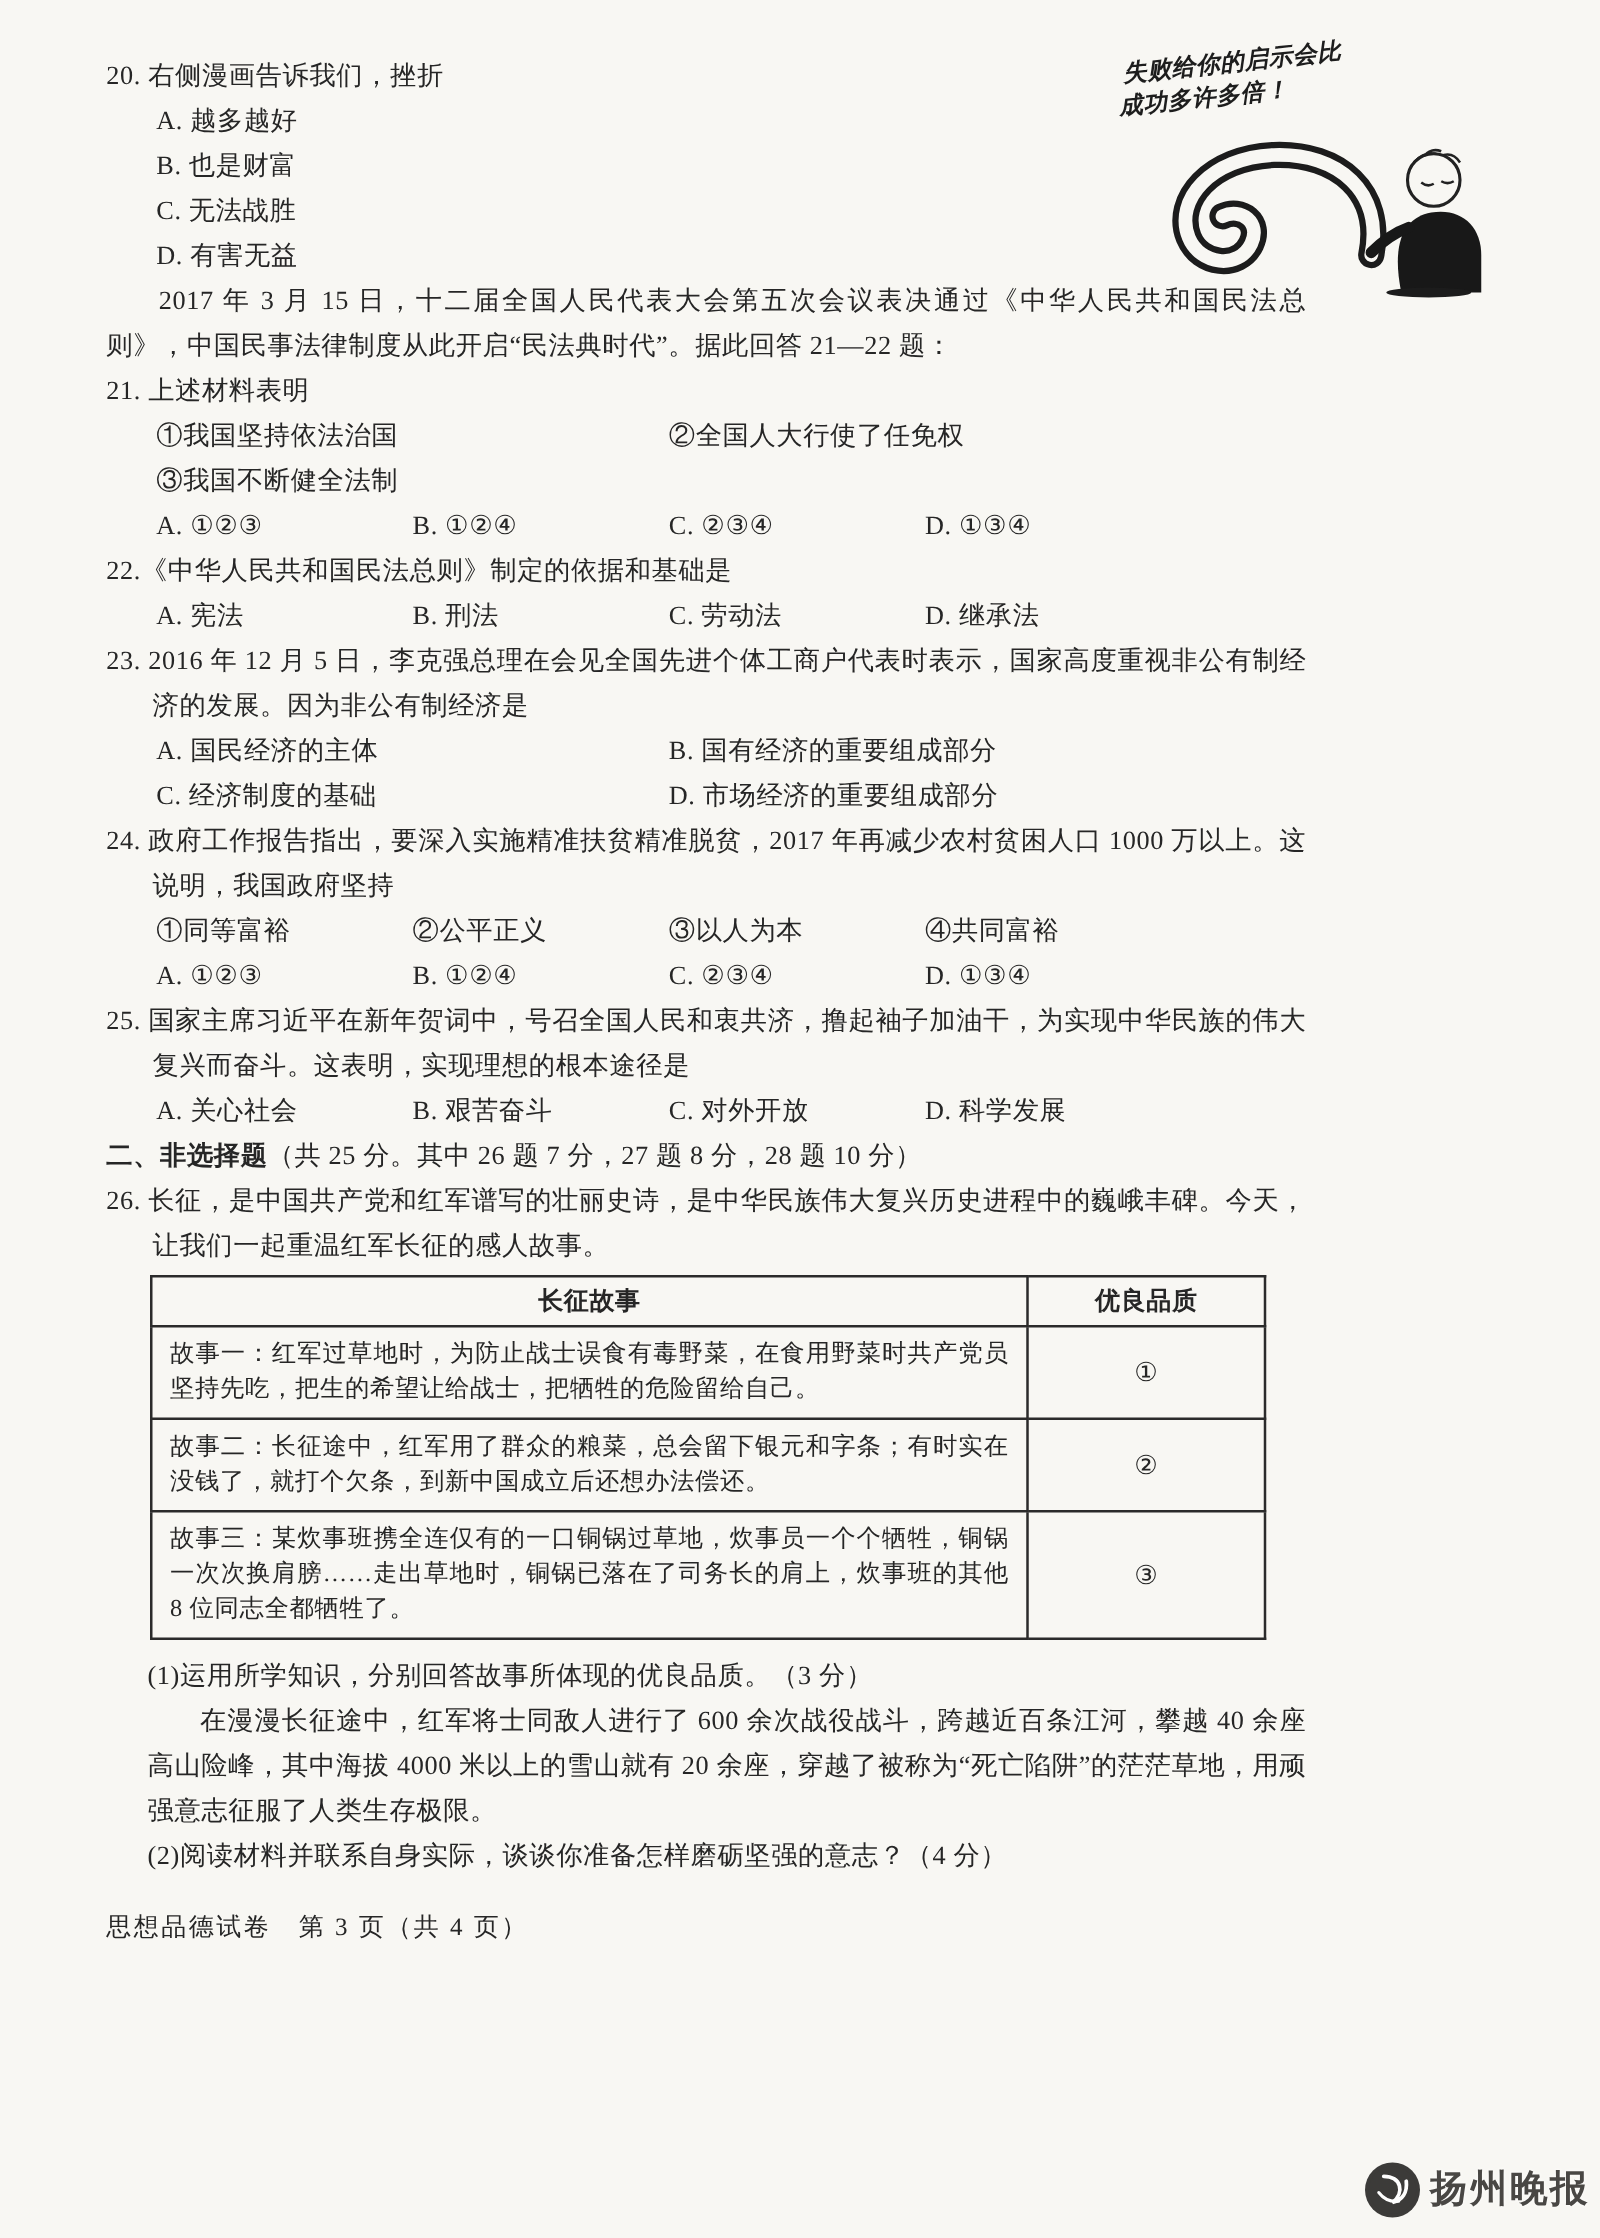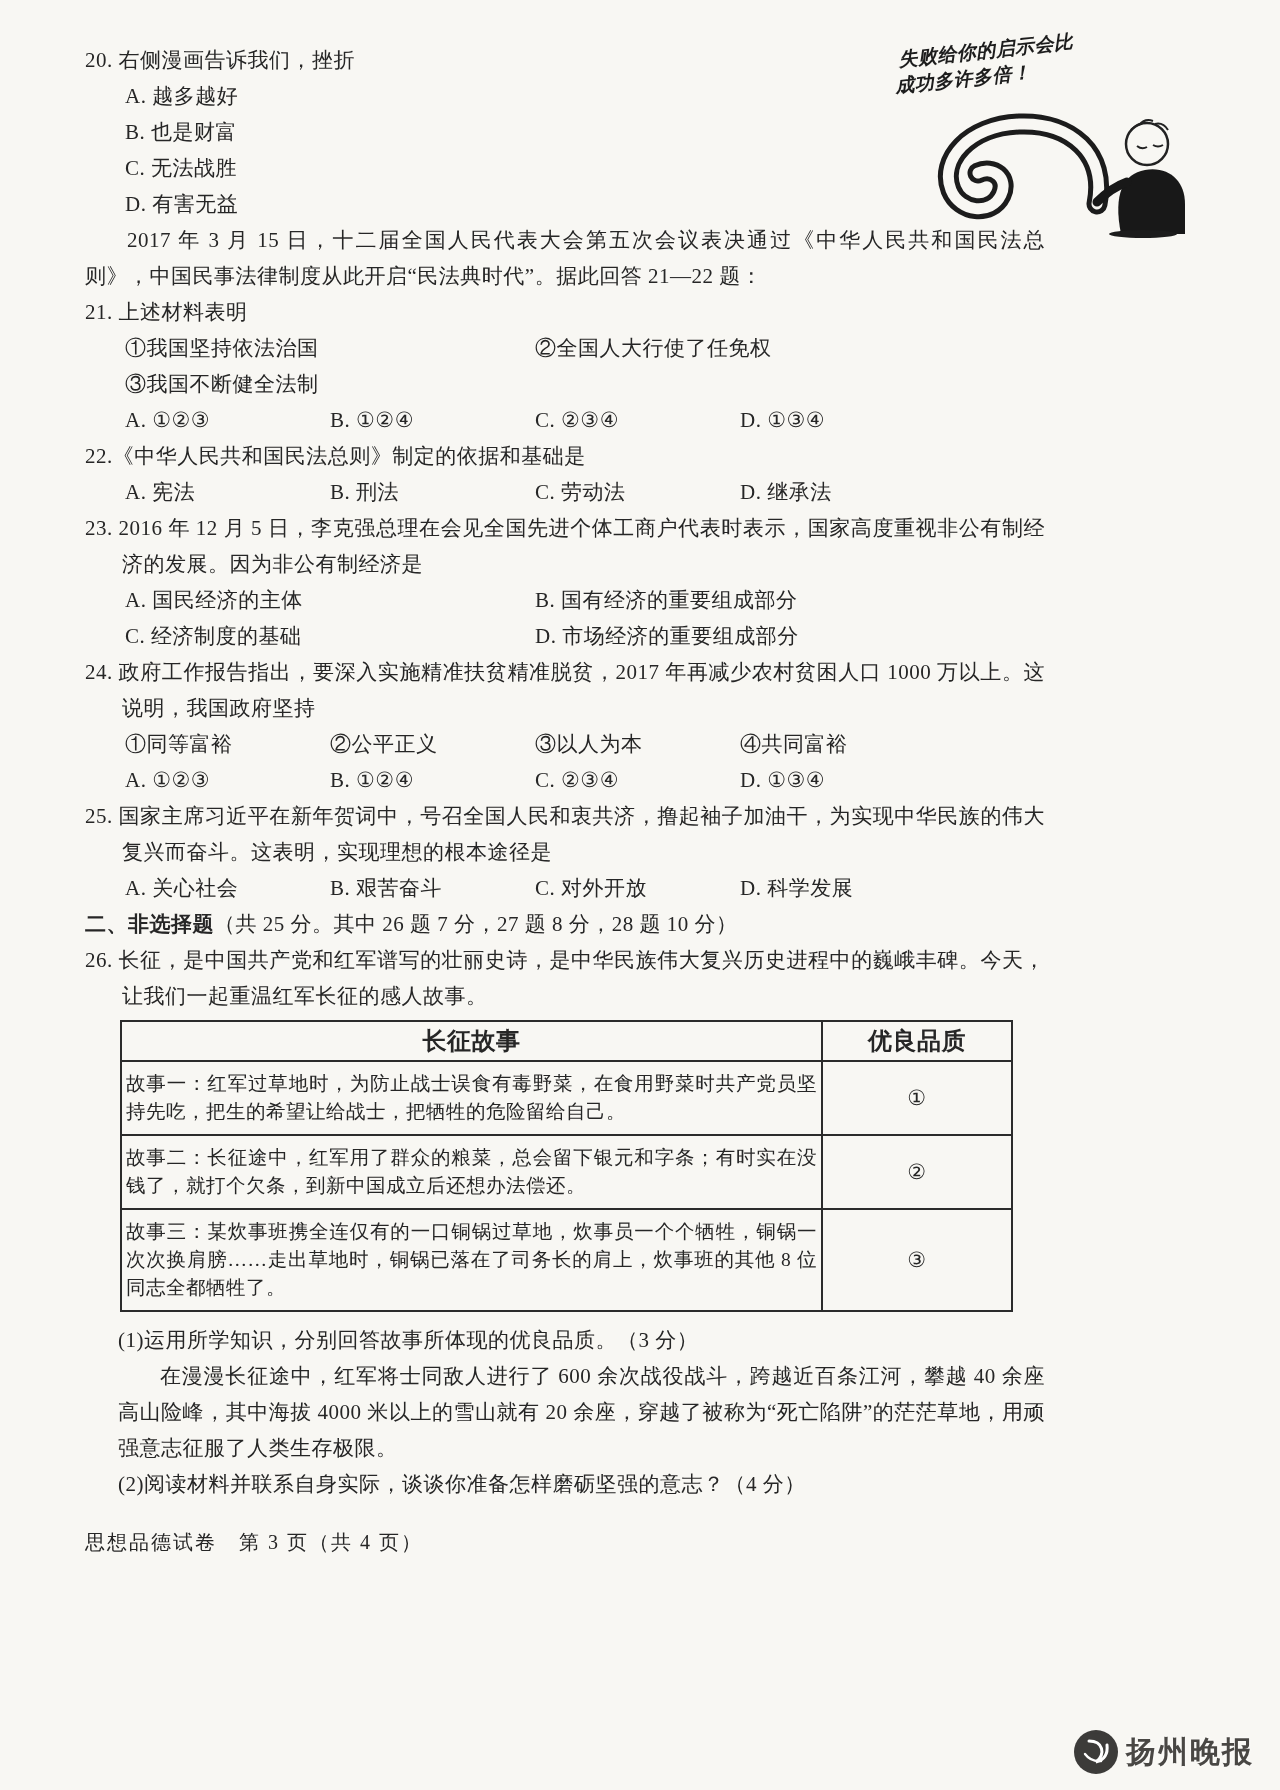--- a/index.html
+++ b/index.html
@@ -41,28 +41,28 @@
   }
   .caption-line2 { margin-left:-6px; }
 
   
   .story-table {
     width:893px; margin:6px 0 10px 35px;
     border-collapse:collapse;
     font-size:19.5px; line-height:28px;
   }
   .story-table th, .story-table td { border:2px solid #2b2b2b; }
-  .story-table th { padding:5px 8px; font-weight:bold; font-size:24px; }
-  .td-story { padding:8px 4px; text-align:justify; }
+  .story-table th { padding:5px 8px; font-weight:bold; font-size:20px; }
+  .td-story { padding:8px 14px; text-align:justify; }
   .td-quality { text-align:center; width:190px; font-size:21px; }
 
   .footer { text-align:left; margin-top:22px; font-size:20px; letter-spacing:2px; }
 
   
-  .watermark { position:absolute; right:26px; bottom:16px; display:flex; align-items:center; gap:8px; opacity:0.93; }
+  .watermark { position:absolute; right:8px; bottom:16px; display:flex; align-items:center; gap:8px; opacity:0.93; }
   .wm-logo {
     width:44px; height:44px; border-radius:50%;
     background:#2e2d2b; display:flex; align-items:center; justify-content:center;
   }
   .wm-text {
     font-size:30px; font-weight:bold; color:#3c3a37;
     font-family:"Liberation Sans","DejaVu Sans",sans-serif; letter-spacing:2px;
     text-shadow:0 0 3px #ffffff;
   }
 </style>

